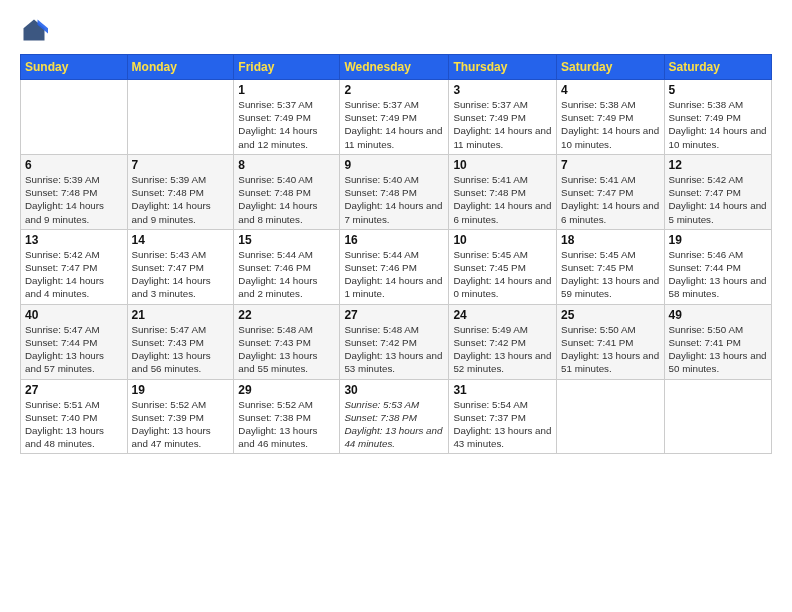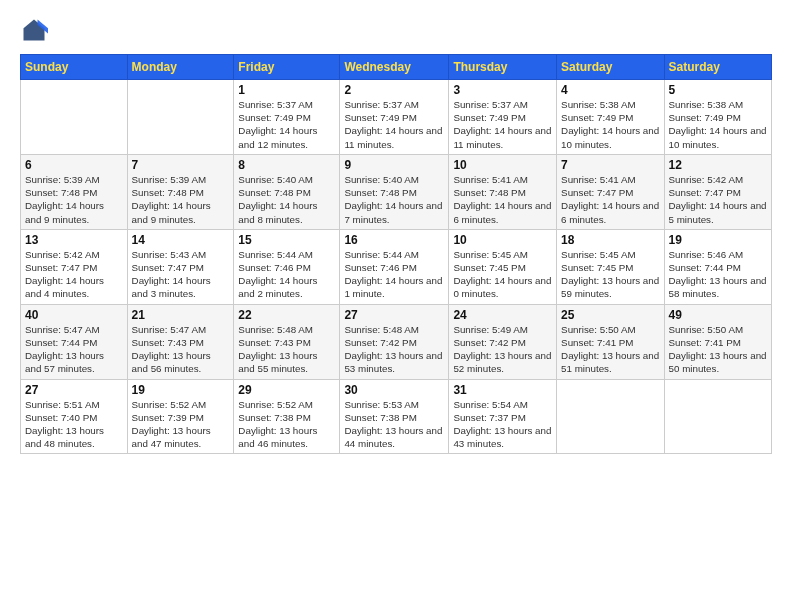--- a/index.html
+++ b/index.html
@@ -314,21 +314,21 @@
 Daylight: 13 hours and 47 minutes.</div>
           </td>
           <td>
             <div class="day-number">29</div>
             <div class="day-info" style="white-space: pre-line;">Sunrise: 5:52 AM
 Sunset: 7:38 PM
 Daylight: 13 hours and 46 minutes.</div>
           </td>
           <td>
             <div class="day-number">30</div>
-            <div class="day-info" style="white-space: pre-line;">Sunrise: 5:53 AM
+            <div class="day-info" style="white-space: pre-line; font-style: italic;">Sunrise: 5:53 AM
 Sunset: 7:38 PM
 Daylight: 13 hours and 44 minutes.</div>
           </td>
           <td>
             <div class="day-number">31</div>
             <div class="day-info" style="white-space: pre-line;">Sunrise: 5:54 AM
 Sunset: 7:37 PM
 Daylight: 13 hours and 43 minutes.</div>
           </td>
           <td class="empty-cell"></td>

